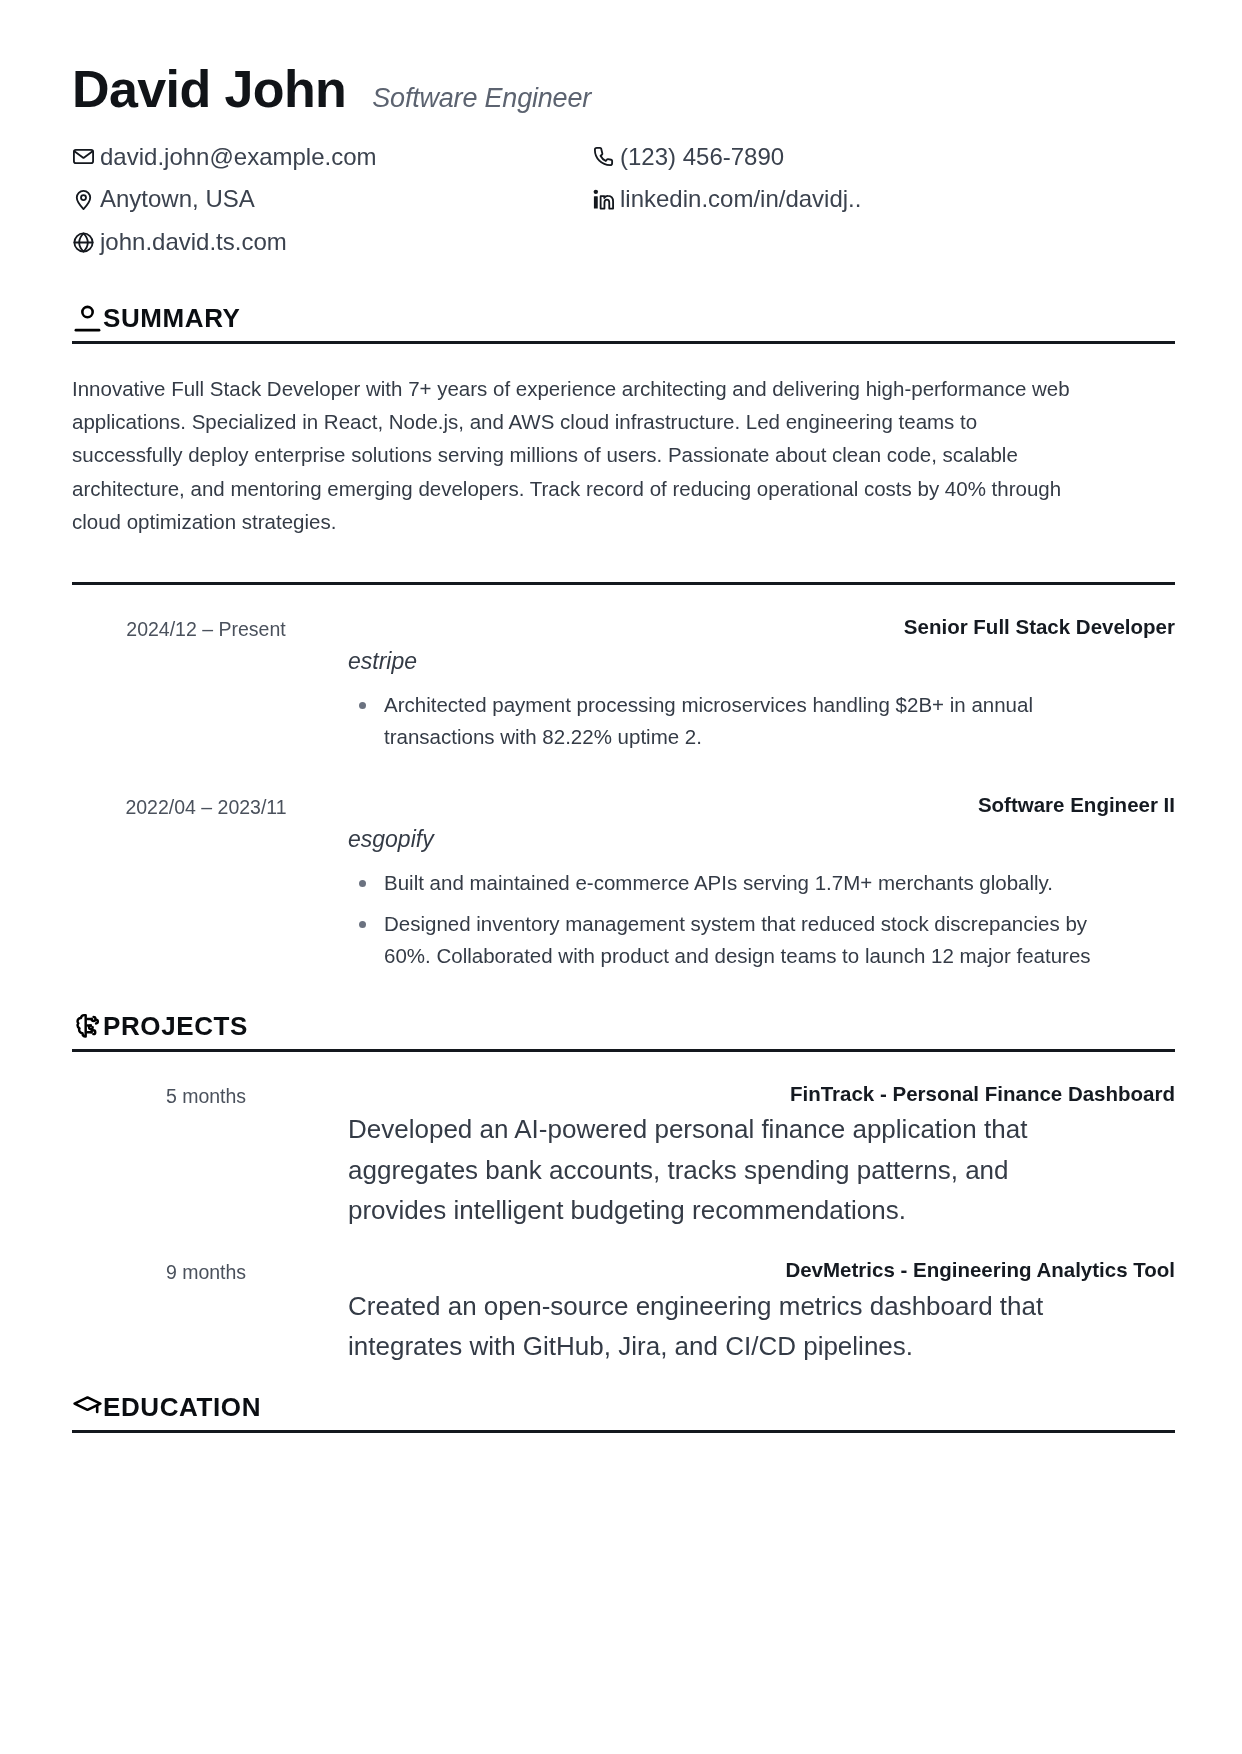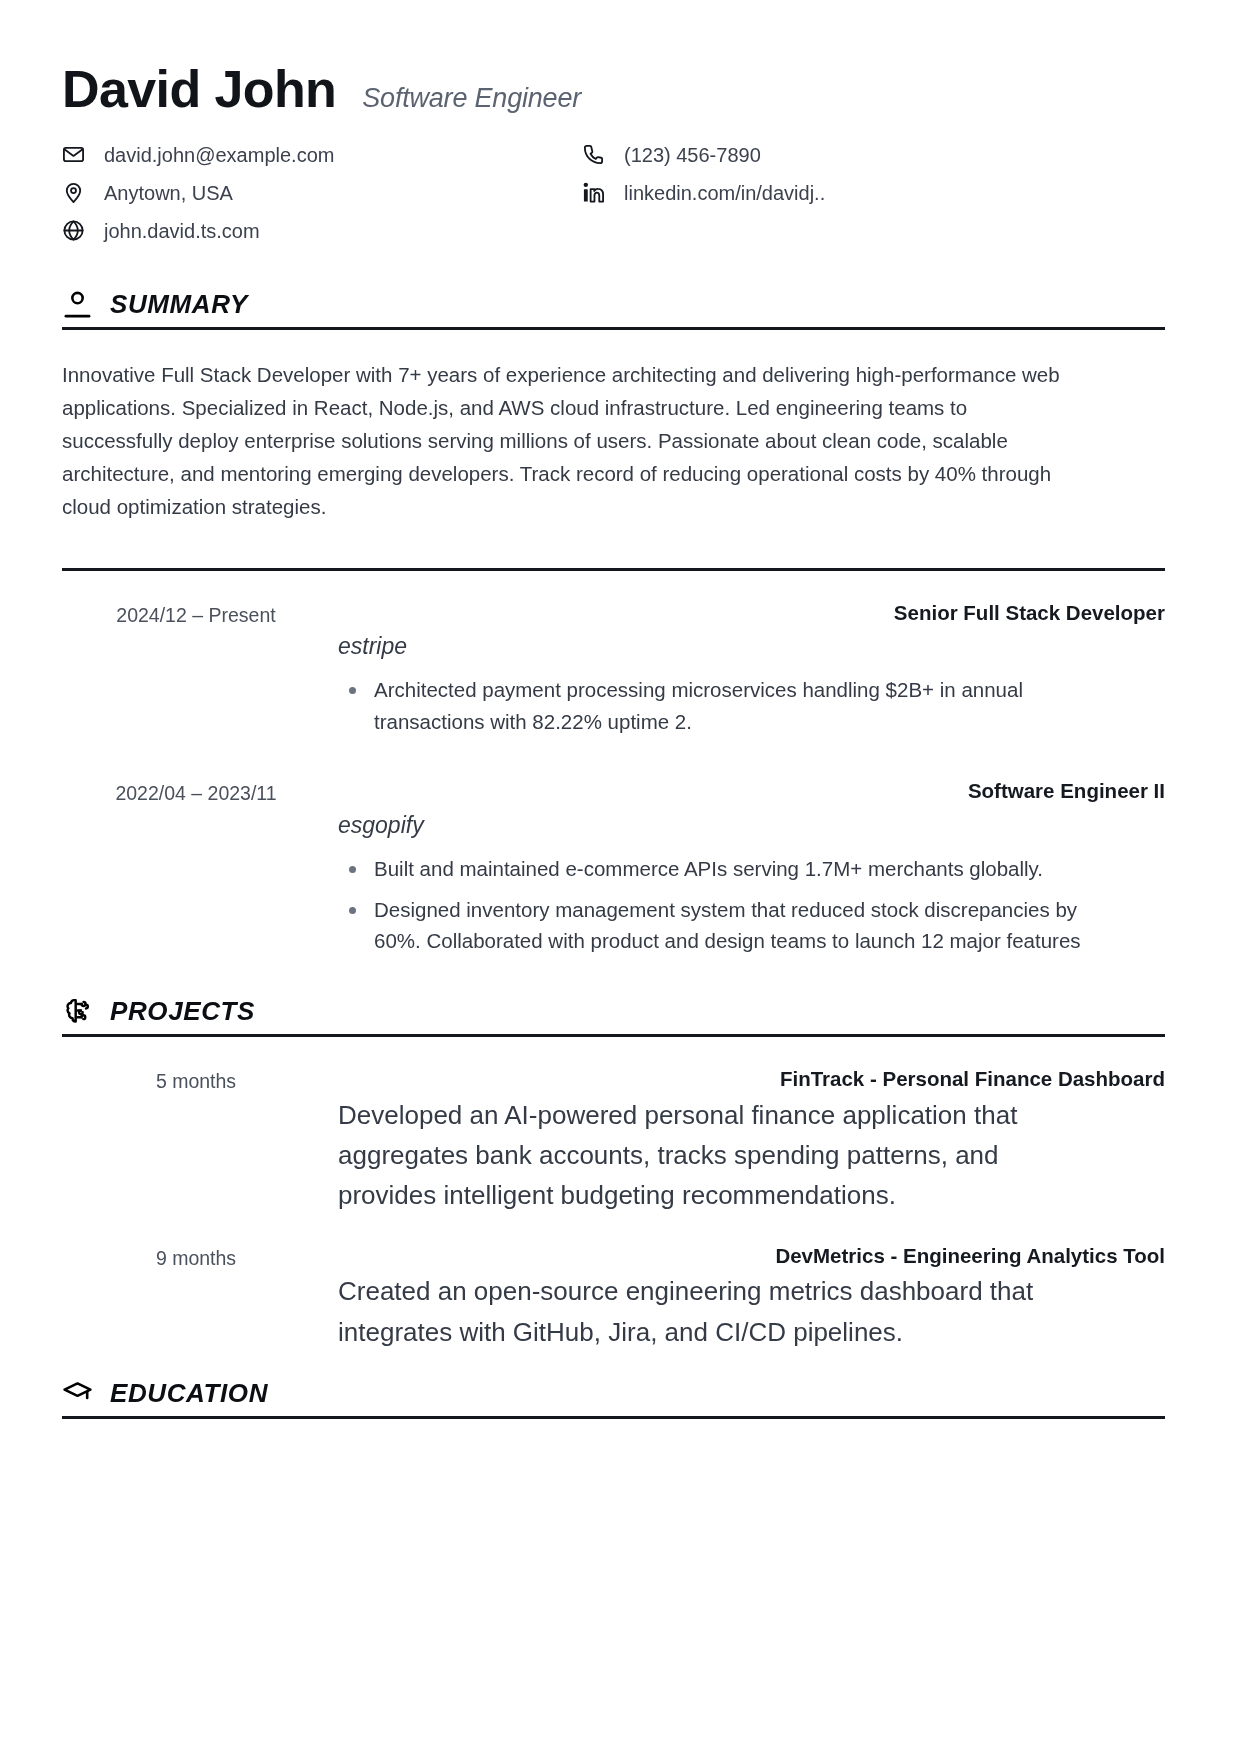--- a/index.html
+++ b/index.html
@@ -14,20 +14,21 @@
     color: #2b323c;
     -webkit-font-smoothing: antialiased;
   }
 
   .page {
     position: relative;
     width: 1227px;
     min-height: 1754px;
     background: #ffffff;
     padding: 52px 62px 32px 62px;
+    margin-left: 10px;
   }
 
   
   .header-name-row {
     display: flex;
     align-items: baseline;
     gap: 26px;
     margin-top: 10px;
     margin-bottom: 26px;
   }
@@ -53,22 +54,22 @@
     display: grid;
     grid-template-columns: 520px auto;
     row-gap: 14px;
     column-gap: 0px;
     margin-bottom: 46px;
   }
 
   .contact-item {
     display: flex;
     align-items: center;
-    gap: 19px;
-    font-size: 20px;
+    gap: 5px;
+    font-size: 24px;
     color: #3b424e;
     line-height: 1.2;
   }
 
   .contact-item .c-icon {
     width: 23px;
     height: 23px;
     flex: 0 0 23px;
     display: flex;
     align-items: center;
@@ -76,23 +77,21 @@
     color: #14181e;
   }
   .contact-item .c-icon svg { display: block; }
 
   
   .section { margin-bottom: 8px; }
 
   .section-head {
     display: flex;
     align-items: center;
-    gap: 17px;
     margin-bottom: 7px;
-    font-style: italic;
   }
 
   .section-head .s-icon {
     width: 31px;
     height: 31px;
     flex: 0 0 31px;
     display: flex;
     align-items: center;
     justify-content: center;
     color: #000000;

